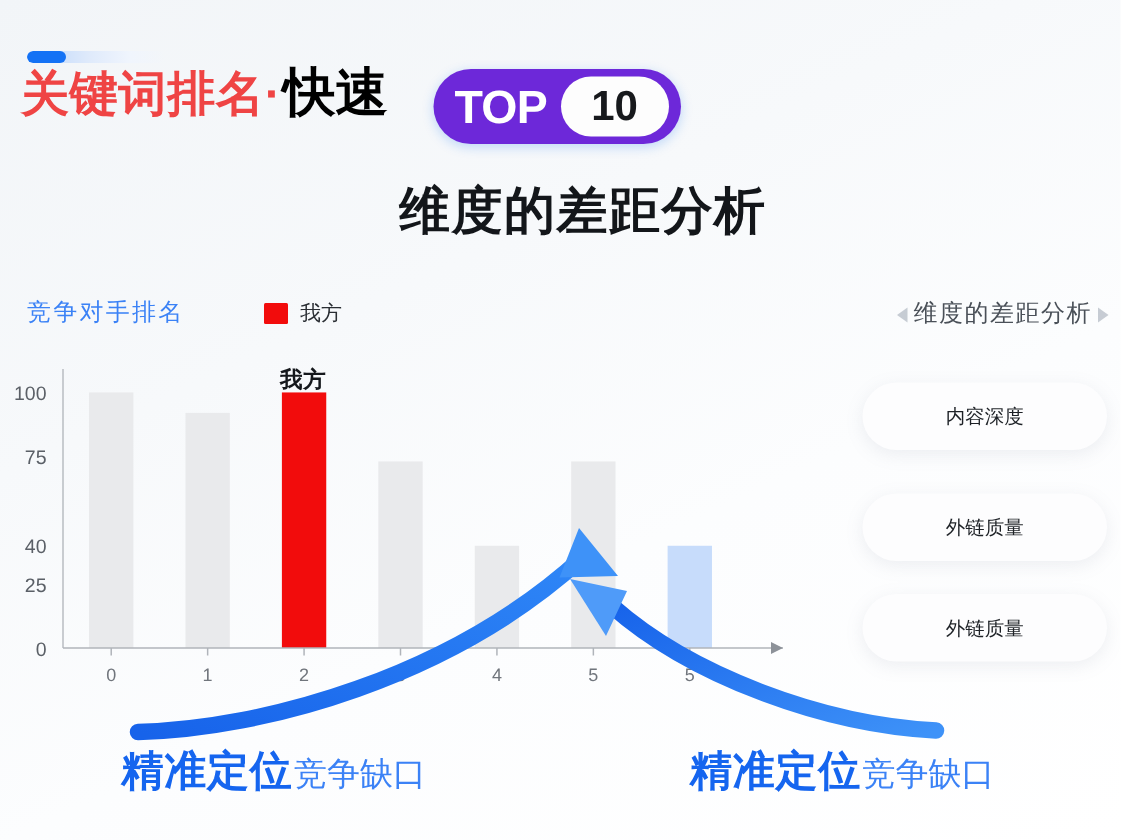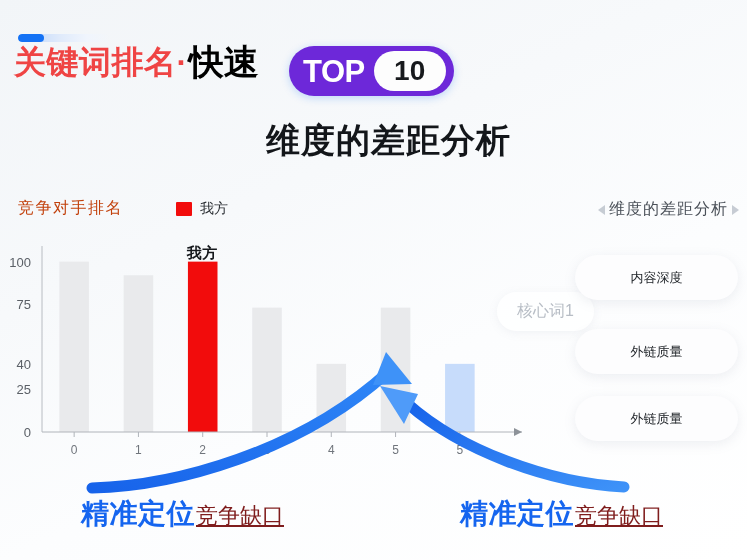--- a/index.html
+++ b/index.html
@@ -110,21 +110,21 @@
     letter-spacing: 1px;
     padding-left: 30px;
   }
 
   
   .chart-legend-title {
     position: absolute;
     left: 18px;
     top: 198px;
     font-size: 16px;
-    color: #c2410c;
+    color: #3b82f6;
     letter-spacing: 1.5px;
   }
   .legend-item {
     position: absolute;
     left: 176px;
     top: 200px;
     display: flex;
     align-items: center;
   }
   .legend-swatch {
@@ -226,24 +226,23 @@
     font-size: 28px;
     font-weight: 700;
     color: #1565ef;
     letter-spacing: 0.5px;
     line-height: 1;
     margin-left: 25px;
   }
   .bc-soft {
     font-size: 22px;
     font-weight: 400;
-    color: #7f1d1d;
+    color: #3b82f6;
     line-height: 1;
     margin-left: 1px;
-    text-decoration: underline;
   }
 </style>
 </head>
 <body>
 
 <div id="stage">
 
   <div class="progress-track">
     <div class="progress-fill" style="width: 28%; background: rgb(20, 114, 245);"></div>
   </div>
@@ -318,21 +317,20 @@
         <stop offset="0%" stop-color="#3e92f8"></stop>
         <stop offset="100%" stop-color="#1763ea"></stop>
       </linearGradient>
     </defs>
     <path d="M 92 488 C 175 486 300 452 388 372" stroke="url(#agL)" stroke-width="11" stroke-linecap="round" fill="none"></path>
     <path d="M 386 352 L 412 384 L 373 385 Z" fill="#3e92f8"></path>
     <path d="M 624 487 C 548 483 460 450 408 404" stroke="url(#agR)" stroke-width="11" stroke-linecap="round" fill="none"></path>
     <path d="M 380 386 L 418 394 L 404 424 Z" fill="#4f9bf9"></path>
   </svg>
 
-  <div class="core-pill">核心词1</div>
 
   <div class="side-card c0">内容深度</div>
   <div class="side-card c1">外链质量</div>
   <div class="side-card c2">外链质量</div>
 
   <div class="bottom-caption left">
     <span class="bc-strong">精准定位</span>
     <span class="bc-soft">竞争缺口</span>
   </div>
   <div class="bottom-caption right">

